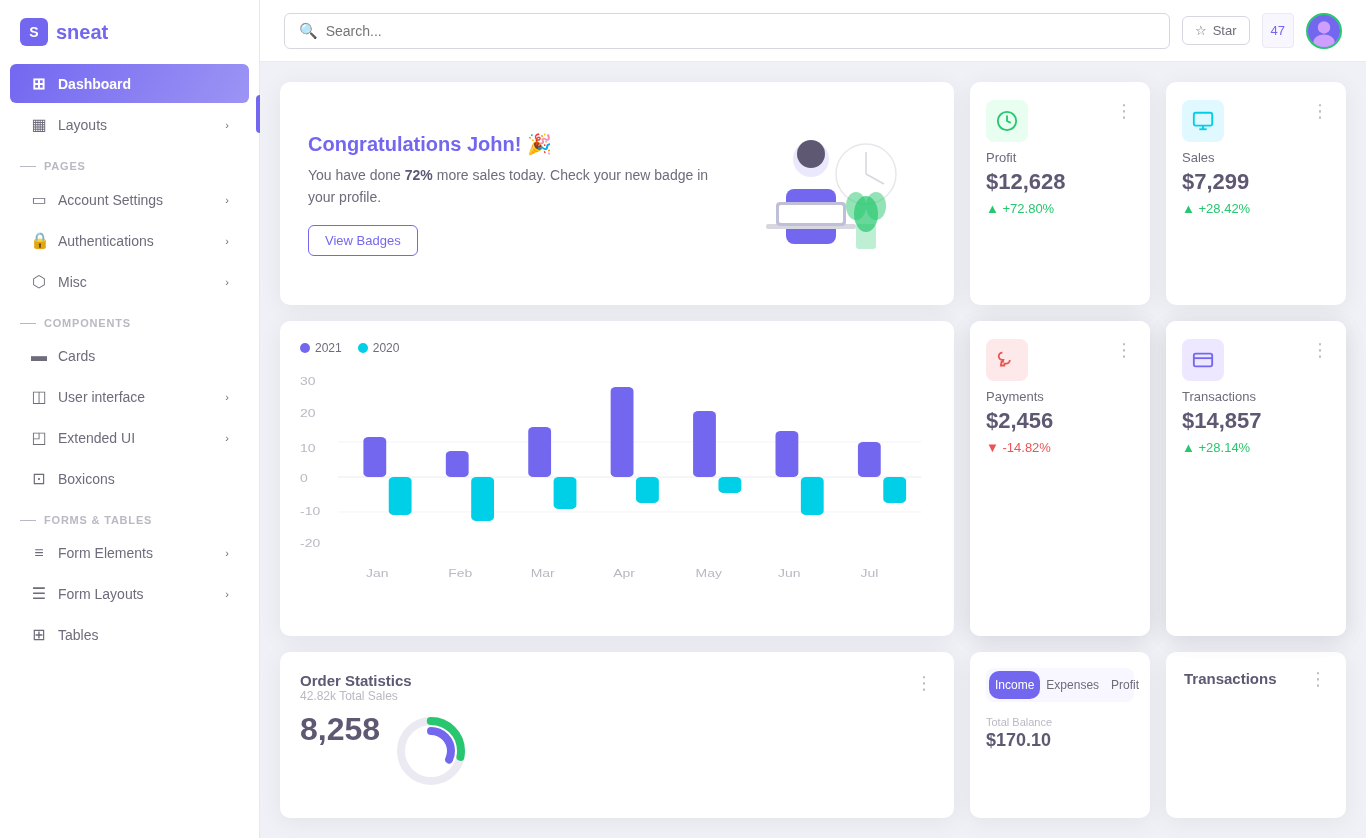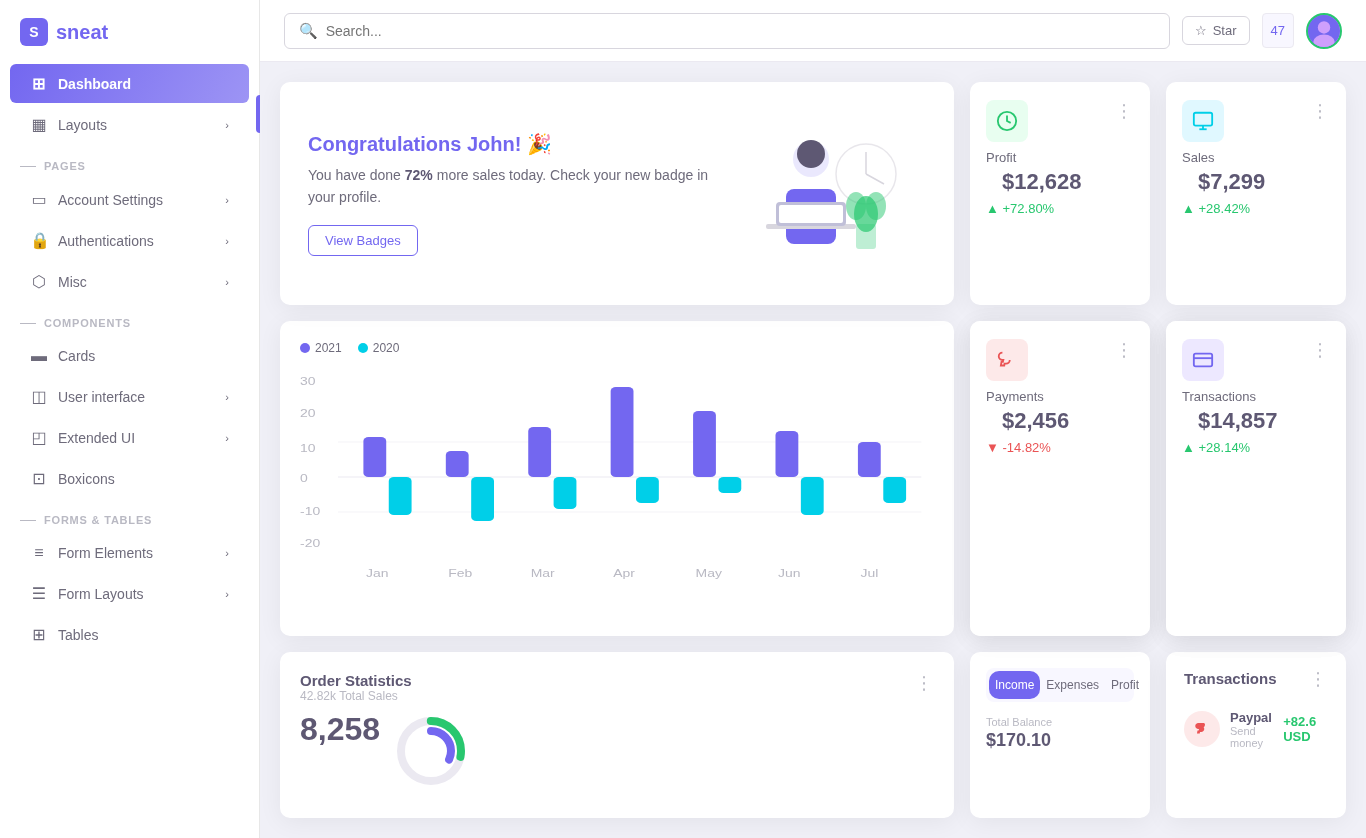--- a/index.html
+++ b/index.html
@@ -130,21 +130,21 @@
     .stat-icon {
       width: 42px; height: 42px; border-radius: 8px;
       display: flex; align-items: center; justify-content: center; font-size: 20px;
     }
     .stat-icon.green { background: #e8fef0; color: #28c76f; }
     .stat-icon.blue { background: #e0f8ff; color: #00cfe8; }
     .stat-icon.red { background: #fde9e9; color: #ea5455; }
     .stat-icon.purple { background: #ede8ff; color: #7367f0; }
     .three-dots { color: #b9b9c3; cursor: pointer; font-size: 18px; letter-spacing: 1px; }
     .stat-label { font-size: 13px; color: #6e6b7b; margin-bottom: 4px; }
-    .stat-value { font-size: 22px; font-weight: 700; color: #5e5873; margin-bottom: 6px; margin-left: 16px; }
+    .stat-value { font-size: 22px; font-weight: 700; color: #5e5873; margin-bottom: 6px; }
     .stat-change { font-size: 13px; font-weight: 500; }
     .stat-change.up { color: #28c76f; }
     .stat-change.down { color: #ea5455; }
 
     
     .revenue-card {
       grid-column: 1;
       grid-row: 2;
       padding: 20px;
     }
@@ -576,32 +576,20 @@
       </div>
       <div class="total-balance-label">Total Balance</div>
       <div class="total-balance-value">$170.10</div>
     </div>
 
     <div class="card transactions-card" style="grid-area: 3 / 3;">
       <div class="transactions-header">
         <h3>Transactions</h3>
         <span class="three-dots">⋮</span>
       </div>
-      <div class="transaction-item">
-        <div class="transaction-icon">
-          <svg width="18" height="18" viewBox="0 0 24 24" fill="#ea5455">
-            <path d="M7 4C4.8 4 3 5.8 3 8s1.8 4 4 4h1l-.5 2H6l-.7 4H9l.3-2h1.7c2.2 0 4-1.8 4-4 0-.9-.3-1.7-.8-2.3C15.3 9 16 7.6 16 6c0-1.1-.9-2-2-2H7z"></path>
-          </svg>
-        </div>
-        <div class="transaction-info">
-          <div class="name">Paypal</div>
-          <div class="desc">Send money</div>
-        </div>
-        <div class="transaction-amount">+82.6 USD</div>
-      </div>
     </div>
 
   <div class="card stat-card" style="grid-area: 2 / 2;">
   <div class="stat-card-header">
     <div class="stat-icon red">
       <svg width="22" height="22" viewBox="0 0 24 24" fill="none" stroke="#ea5455" stroke-width="2">
         <path d="M7 4C4.8 4 3 5.8 3 8s1.8 4 4 4h1l-.5 2H6l-.7 4H9l.3-2h1.7c2.2 0 4-1.8 4-4"></path>
       </svg>
     </div>
     <span class="three-dots">⋮</span>

